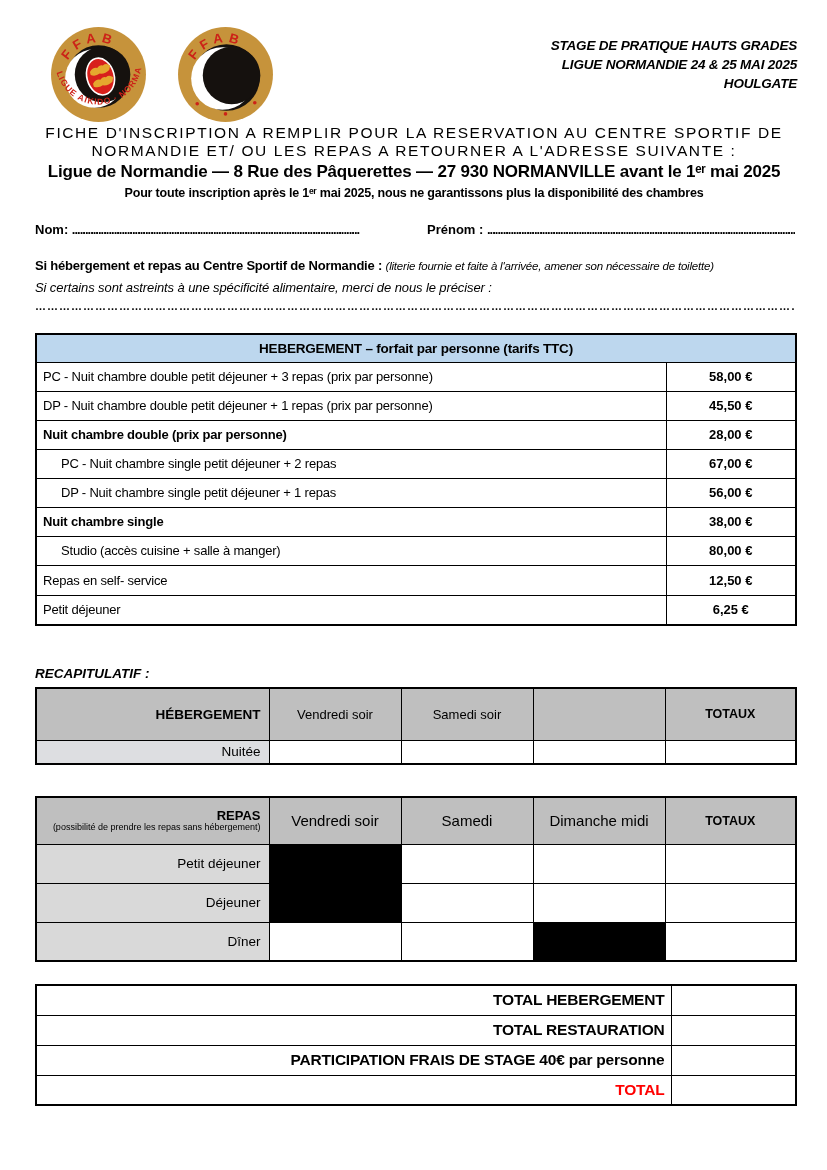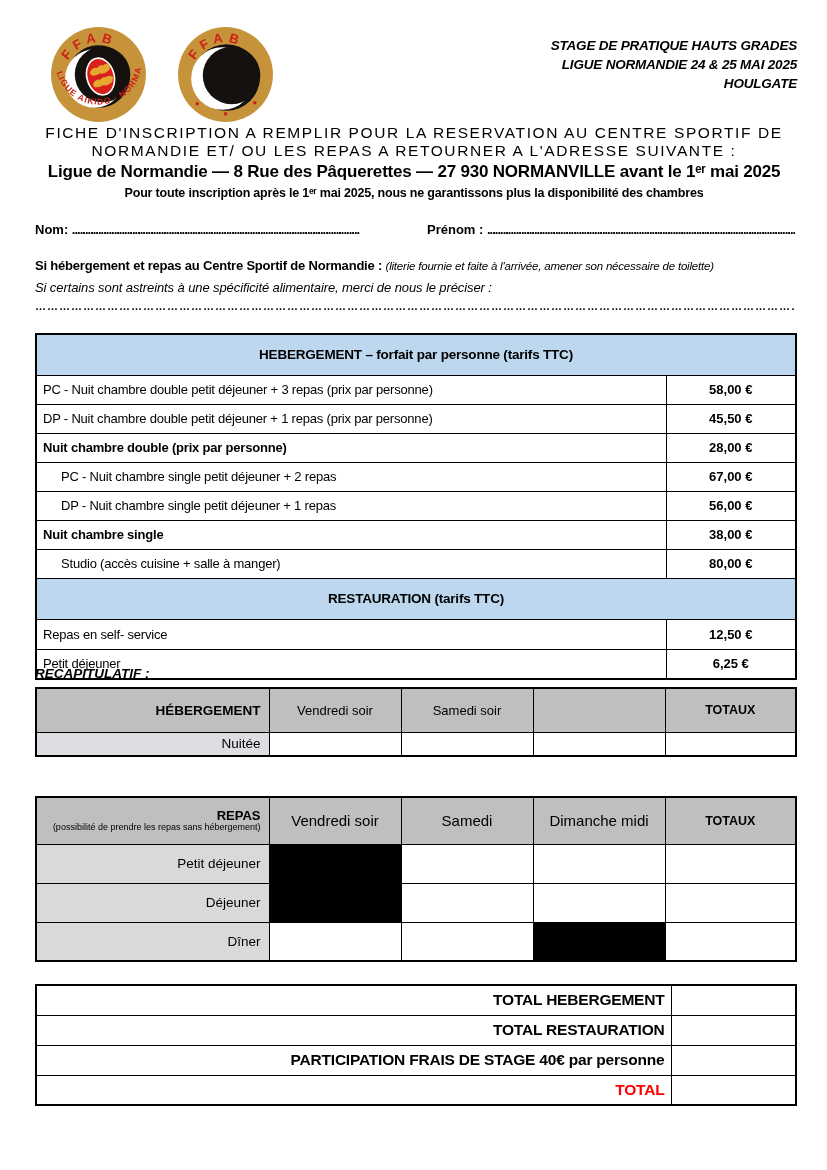--- a/index.html
+++ b/index.html
@@ -38,31 +38,31 @@
   .note-line2 { font-style:italic; font-size:13px; line-height:21px; letter-spacing:-0.1px; }
   .dots-line { position:absolute; top:300px; left:35px; width:760px; height:16px;
     overflow:hidden; white-space:nowrap; font-size:11px; font-weight:bold; letter-spacing:1px; }
 
   
   table { border-collapse:collapse; table-layout:fixed; }
   td { border:1px solid #000; overflow:hidden; }
 
   
   .tarifs { position:absolute; top:333px; left:35px; width:760px; border:2px solid #000; }
-  .tarifs .band { background:#BDD7EE; text-align:center; font-weight:bold; font-size:13.5px; height:41px; letter-spacing:-0.2px; }
+  .tarifs .band { background:#BDD7EE; text-align:center; font-weight:bold; font-size:13.5px; height:28px; letter-spacing:-0.2px; }
   .tarifs td.lbl { font-size:13px; padding-left:6px; height:29px; letter-spacing:-0.2px; }
   .tarifs td.lbl.indent { padding-left:24px; }
   .tarifs td.lbl.bold { font-weight:bold; }
   .tarifs td.price { text-align:center; font-weight:bold; font-size:13px; }
   .tarifs tr.resto td { height:30px; }
 
   .recap-title { position:absolute; top:666px; left:35px; font-weight:bold; font-style:italic; font-size:13.5px; }
 
   .recap1 { position:absolute; top:687px; left:35px; width:760px; border:2px solid #000; }
-  .recap1 td { height:44px; }
+  .recap1 td { height:52px; }
   .recap1 .hdr { background:#BFBFBF; }
   .recap1 td.side { text-align:right; padding-right:8px; font-size:13.5px; }
   .recap1 td.side.hdrlbl { font-weight:bold; }
   .recap1 .colhead { text-align:center; font-size:13px; }
   .recap1 .totaux { text-align:center; font-size:12.5px; font-weight:bold; }
   .recap1 tr.datarow td { height:24px; }
   .recap1 td.rowlabel { background:#DDDEE1; }
 
   .recap2 { position:absolute; top:796px; left:35px; width:760px; border:2px solid #000; }
   .recap2 .hdr { background:#BFBFBF; height:47px; }
@@ -189,23 +189,20 @@
           <td class="price">56,00 €</td>
         </tr>
     <tr>
           <td class="lbl bold">Nuit chambre single</td>
           <td class="price">38,00 €</td>
         </tr>
     <tr>
           <td class="lbl indent">Studio (accès cuisine + salle à manger)</td>
           <td class="price">80,00 €</td>
         </tr>
-    <tr>
-          <td colspan="2" class="band">RESTAURATION (tarifs TTC)</td>
-        </tr>
     <tr class="resto">
           <td class="lbl">Repas en self- service</td>
           <td class="price">12,50 €</td>
         </tr>
     <tr class="resto">
           <td class="lbl">Petit déjeuner</td>
           <td class="price">6,25 €</td>
         </tr>
   </tbody>
     </table>

